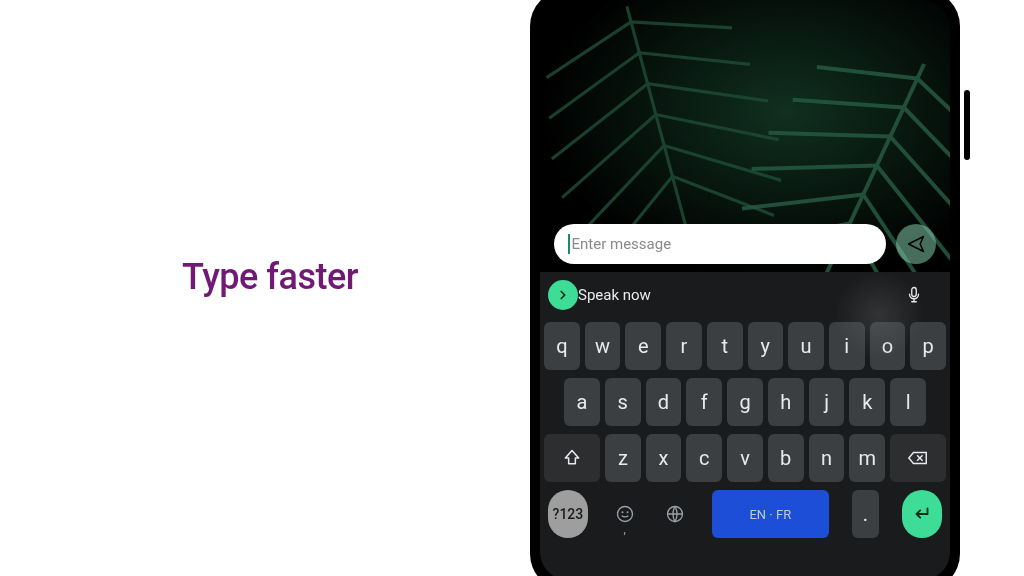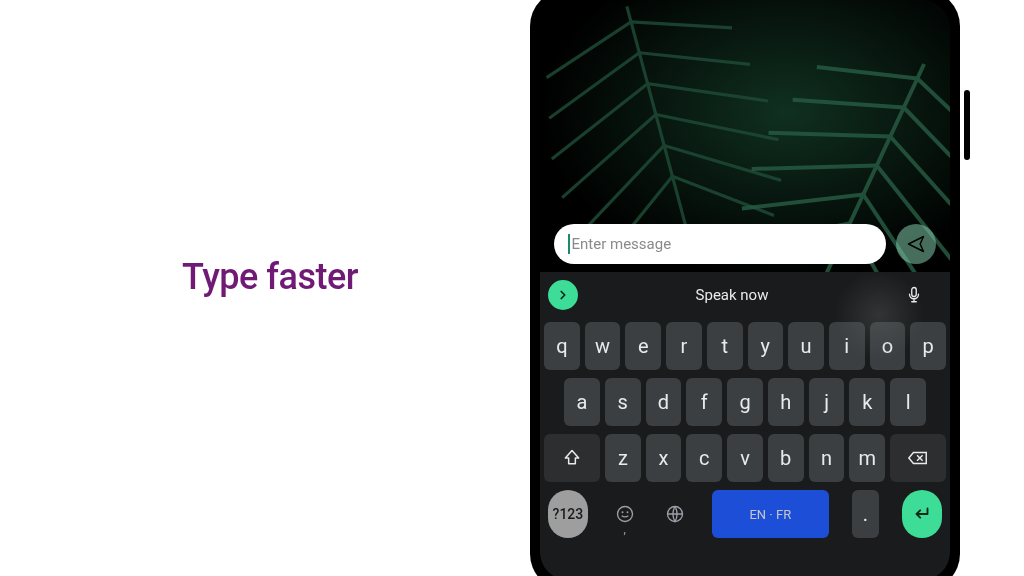--- a/index.html
+++ b/index.html
@@ -126,21 +126,20 @@
   width: 30px;
   height: 30px;
   border-radius: 50%;
   background: #3ddc97;
   display: flex;
   align-items: center;
   justify-content: center;
 }
 .kb-speak {
   flex: 1;
-  text-align: center;
   color: #e8eaed;
   font-size: 15px;
 }
 .kb-mic {
   width: 56px;
   height: 46px;
   display: flex;
   align-items: center;
   justify-content: center;
   position: relative;

